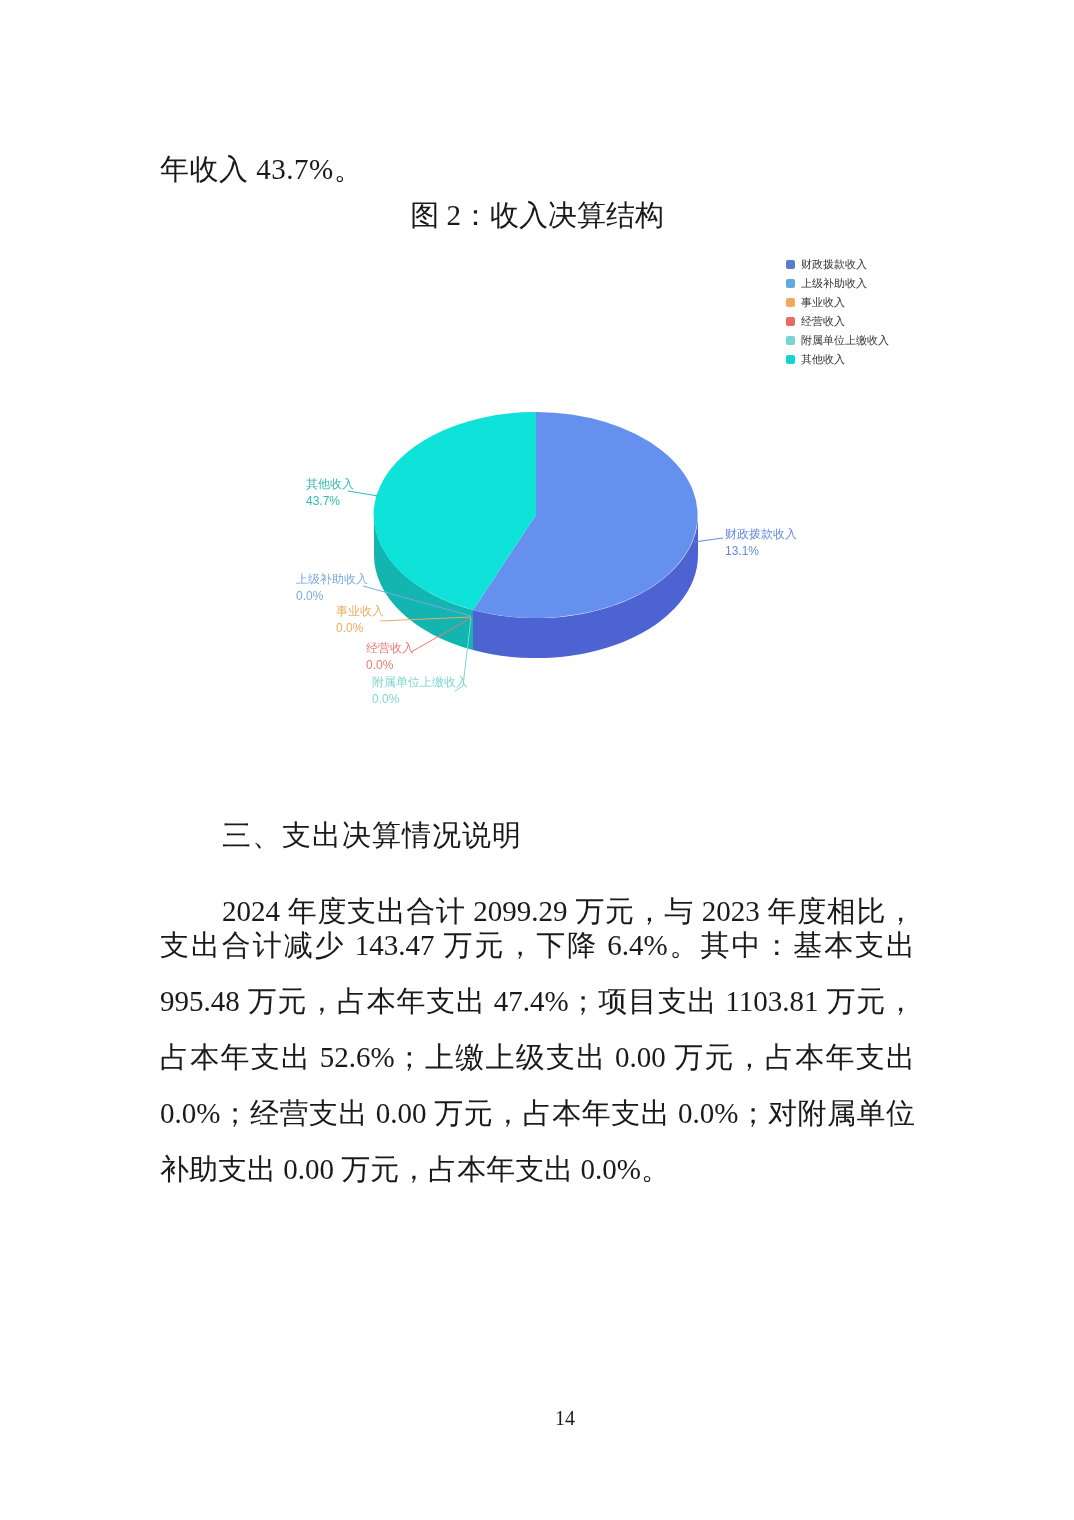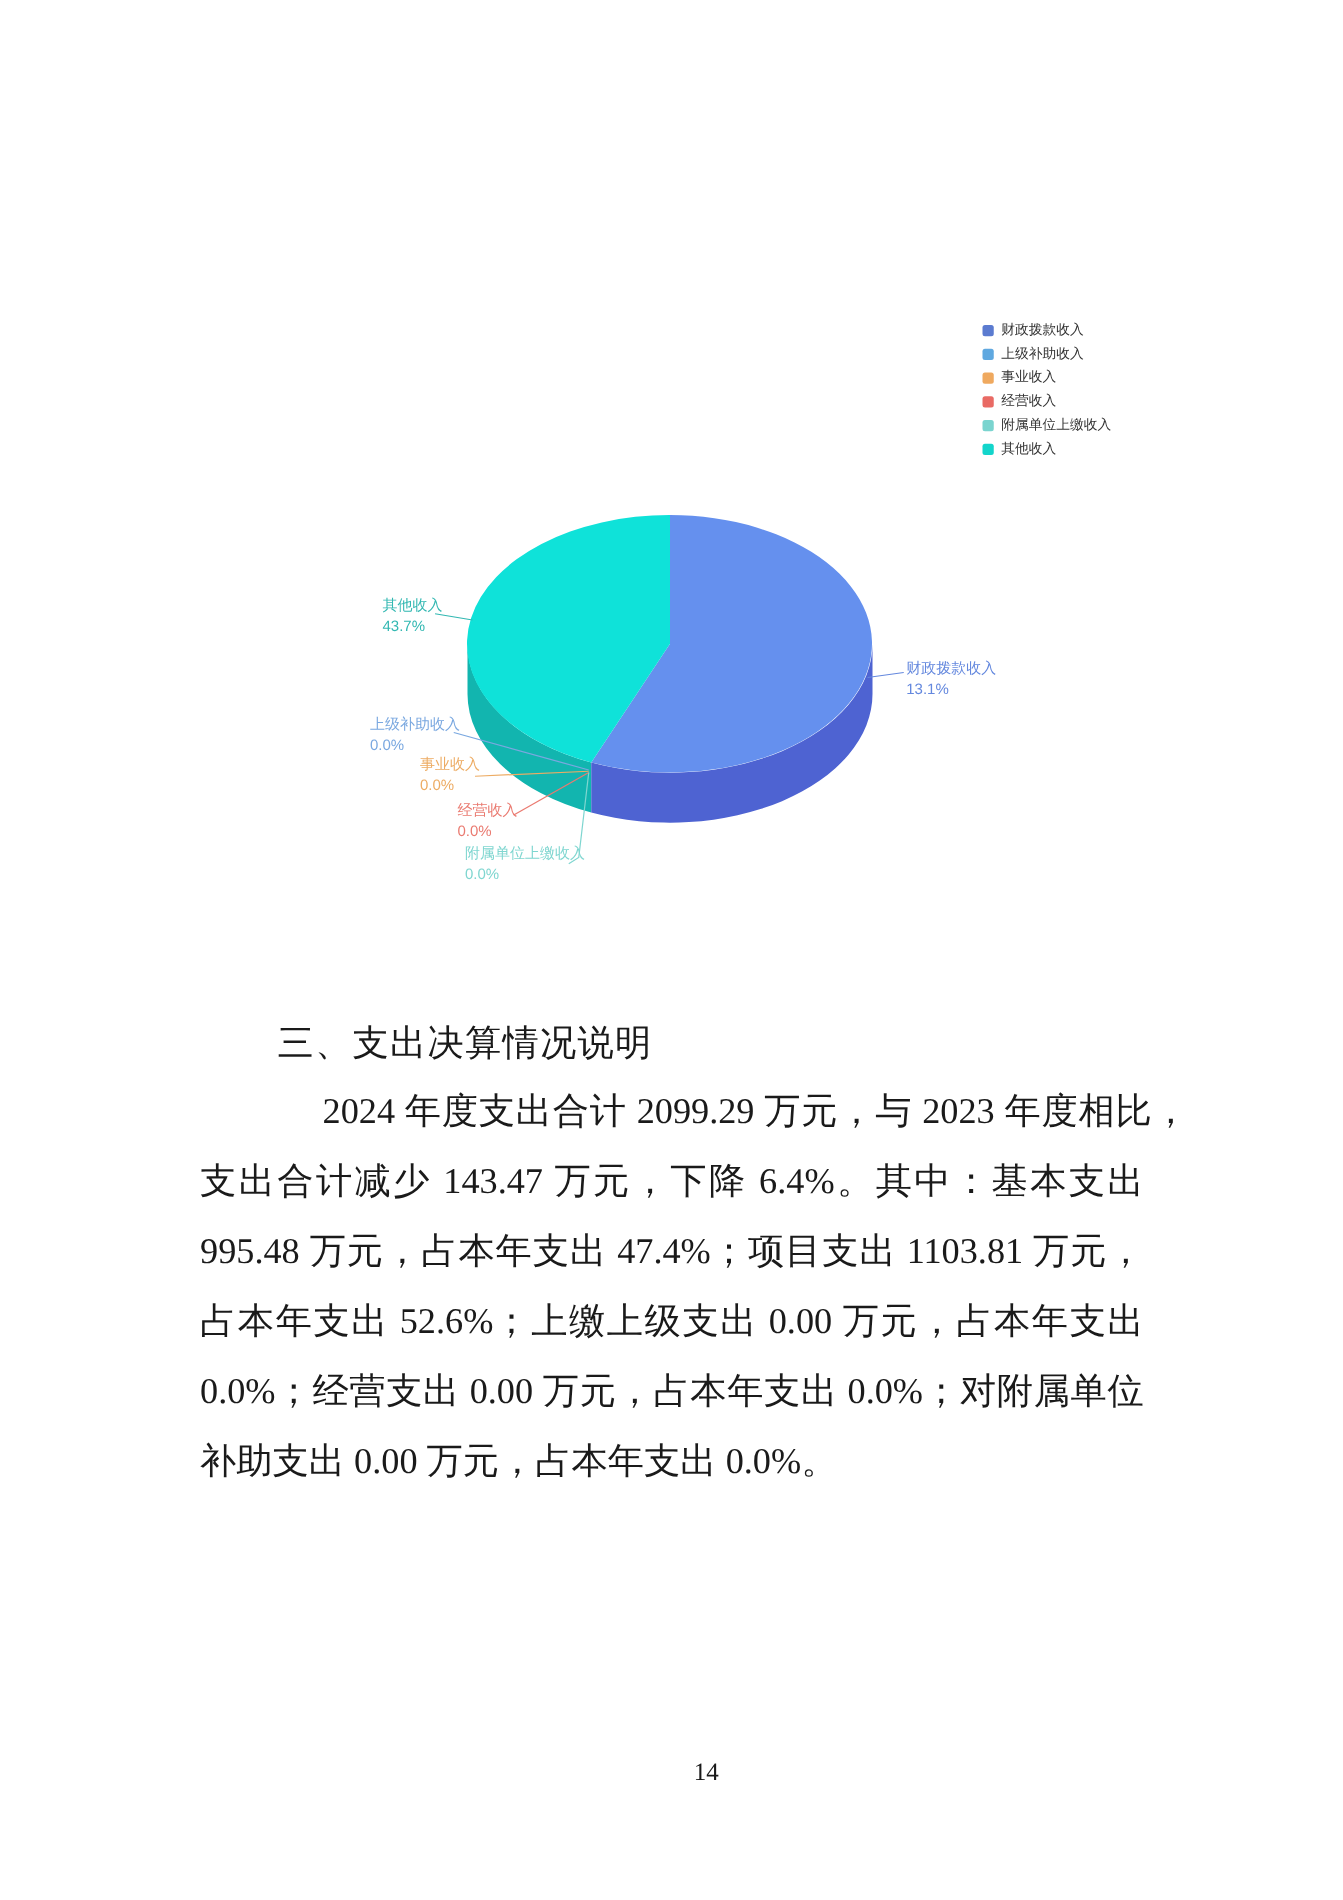--- a/index.html
+++ b/index.html
@@ -66,21 +66,23 @@
   .pie-label{
     position:absolute;
     font-size:12px;line-height:17px;white-space:nowrap;
   }
 </style>
 </head>
 <body>
 
 <div class="page">
 
+  <div class="abs body-text" style="left:160px;top:141px;">年收入 43.7%。</div>
 
+  <div class="abs caption" style="top:201px;">图 2：收入决算结构</div>
 
   <div class="chart">
 
     <svg class="pie-svg" width="660" height="500" viewBox="0 0 660 500">
 
       <path d="M 94 270 A 162 103 0 0 0 193 365 L 193 405 A 162 103 0 0 1 94 310 Z" style="fill: rgb(18, 181, 175);"></path>
       <path d="M 193 365 A 162 103 0 0 0 418 270 L 418 310 A 162 103 0 0 1 193 405 Z" style="fill: rgb(78, 99, 210);"></path>
 
       <path d="M 256 270 L 256 167 A 162 103 0 1 1 193 365 Z" style="fill: rgb(101, 144, 238);"></path>
       <path d="M 256 270 L 193 365 A 162 103 0 0 1 256 167 Z" style="fill: rgb(15, 226, 217);"></path>
@@ -142,21 +144,21 @@
       <div class="legend-row">
         <span class="legend-swatch" style="background: rgb(19, 213, 203);"></span>
         <span class="legend-label">其他收入</span>
       </div>
     </div>
   </div>
 
   <div class="abs heading">三、支出决算情况说明</div>
 
   <div>
-    <div class="abs jline" style="top:861px;left:222px;width:693px;margin-left:36px;">2024 年度支出合计 2099.29 万元，与 2023 年度相比，</div>
+    <div class="abs jline" style="top:883px;left:222px;width:693px;">2024 年度支出合计 2099.29 万元，与 2023 年度相比，</div>
     <div class="abs jline" style="top:917px;">支出合计减少 143.47 万元，下降 6.4%。其中：基本支出</div>
     <div class="abs jline" style="top:973px;">995.48 万元，占本年支出 47.4%；项目支出 1103.81 万元，</div>
     <div class="abs jline" style="top:1029px;">占本年支出 52.6%；上缴上级支出 0.00 万元，占本年支出</div>
     <div class="abs jline" style="top:1085px;">0.0%；经营支出 0.00 万元，占本年支出 0.0%；对附属单位</div>
     <div class="abs jline" style="top:1141px;text-align-last:left;">补助支出 0.00 万元，占本年支出 0.0%。</div>
   </div>
 
 
   <div class="abs page-number">14</div>
 

